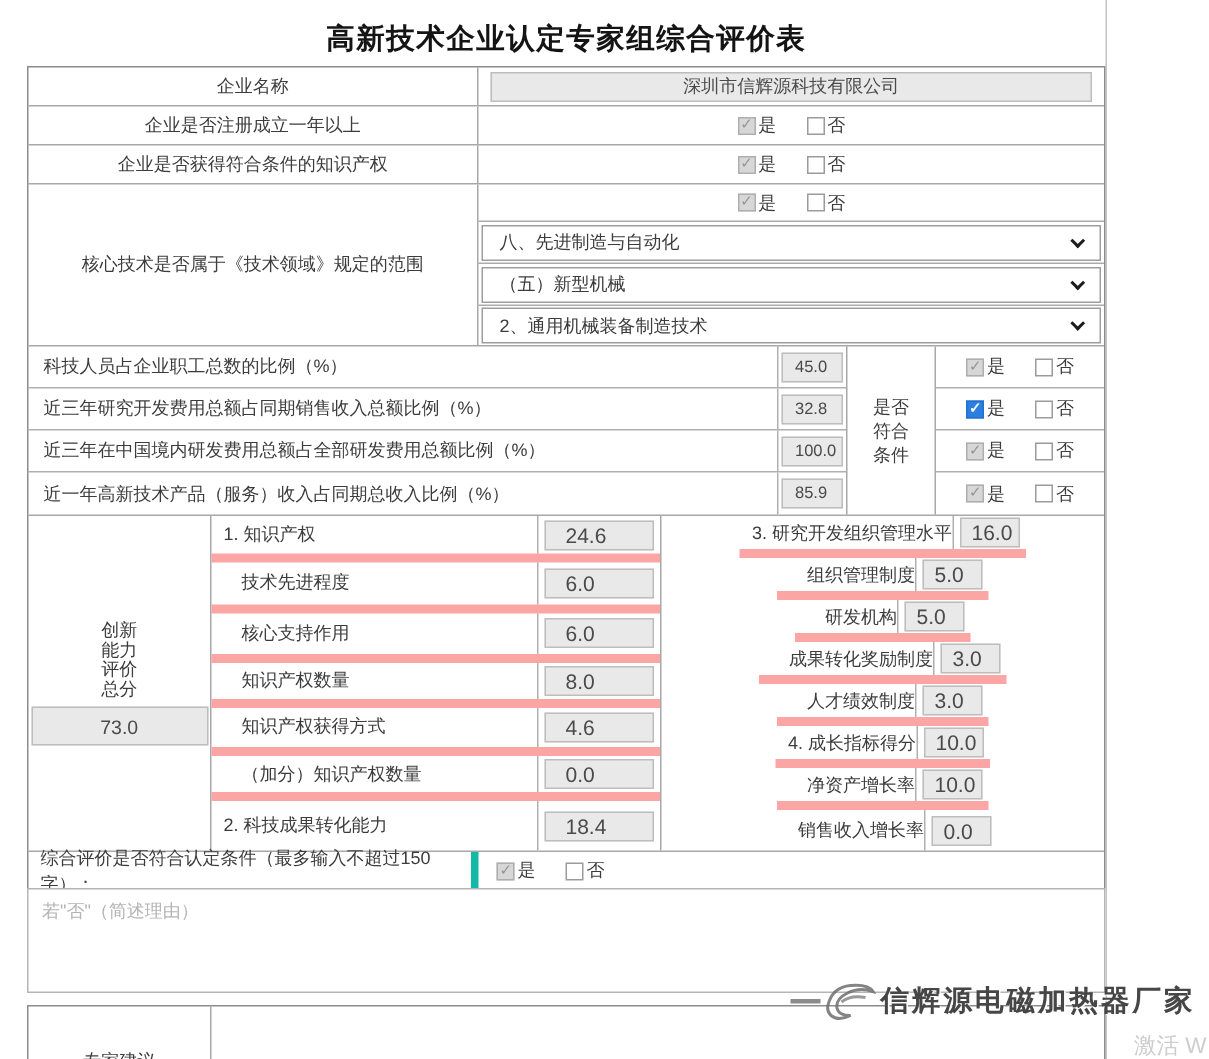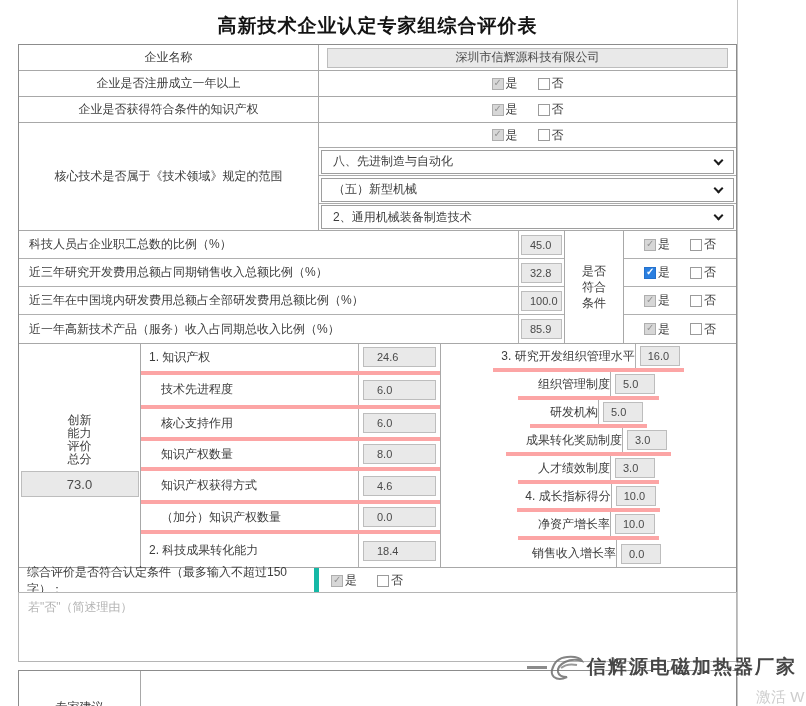--- a/index.html
+++ b/index.html
@@ -61,27 +61,27 @@
   .r-checks .r-row { justify-content:center; }
 
   
   .score { display:flex; border-bottom:1px solid #a8a8a8; }
   .s-colA { width:122px; border-right:1px solid #a8a8a8; display:flex; flex-direction:column;
             align-items:center; }
   .s-total-label { margin-top:70px; font-size:12px; line-height:13px; text-align:center; }
   .s-total-box { margin-top:5px; width:118px; height:26px; justify-content:center; font-size:13px; }
   .s-colL { width:300px; border-right:1px solid #a8a8a8; display:flex; flex-direction:column; }
   .s-colR { flex:1; display:flex; flex-direction:column;align-items:center; }
-  .s-row { display:flex; align-items:center; border-bottom:4px solid #fca5a5; }
+  .s-row { display:flex; align-items:center; border-bottom:6px solid #fca5a5; }
   .s-row.last { border-bottom:none; }
   .s-lab { flex:1; font-size:12px; padding-left:8px; height:100%; display:flex; align-items:center;
            border-right:1px solid #b0b0b0; }
   .s-lab.ind { padding-left:20px; }
   .s-valc { width:81px; display:flex; align-items:center; flex:none; }
-  .s-valc .gbox { flex:1; margin:3px 4px; height:20px; padding-left:13px; font-size:11px; }
+  .s-valc .gbox { flex:1; margin:3px 4px; height:20px; padding-left:13px; font-size:14px; }
   .s-colR .s-valc { width:48px; }
   .s-colR .s-valc .gbox { padding-left:7px; }
 
   
   .f-lab { width:300px; border-right:5px solid #14b8a6; font-size:12px; display:flex;
            align-items:center; padding-left:8px; }
   .f-right { flex:1; display:flex; align-items:center; padding-left:12px; font-size:12px; }
 
   .reason { position:absolute; left:18px; top:592px; width:719px; height:70px;
             border:1px solid #b5b5b5; background:#fff; font-size:12px; color:#b3b3b3;

